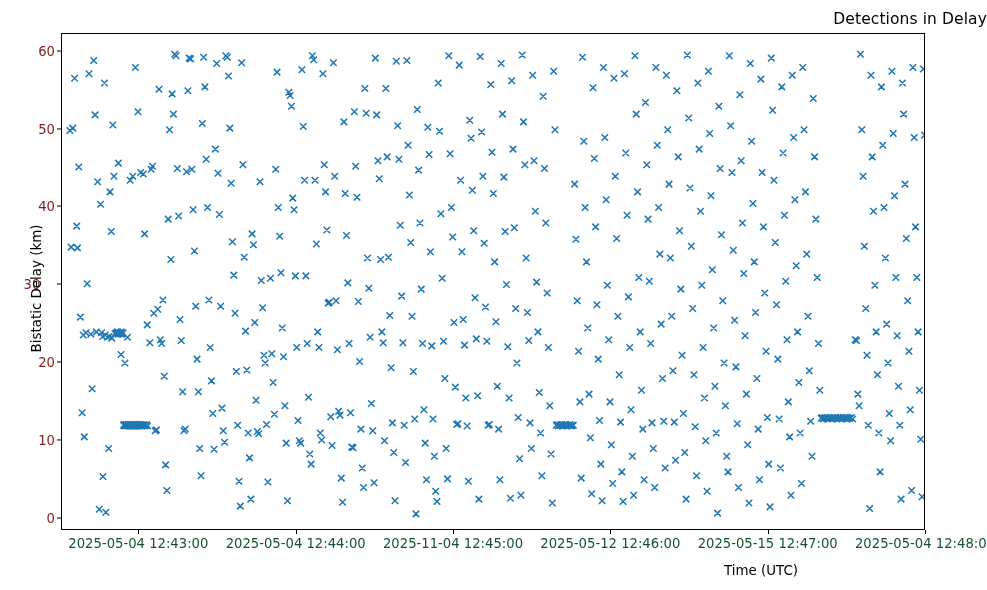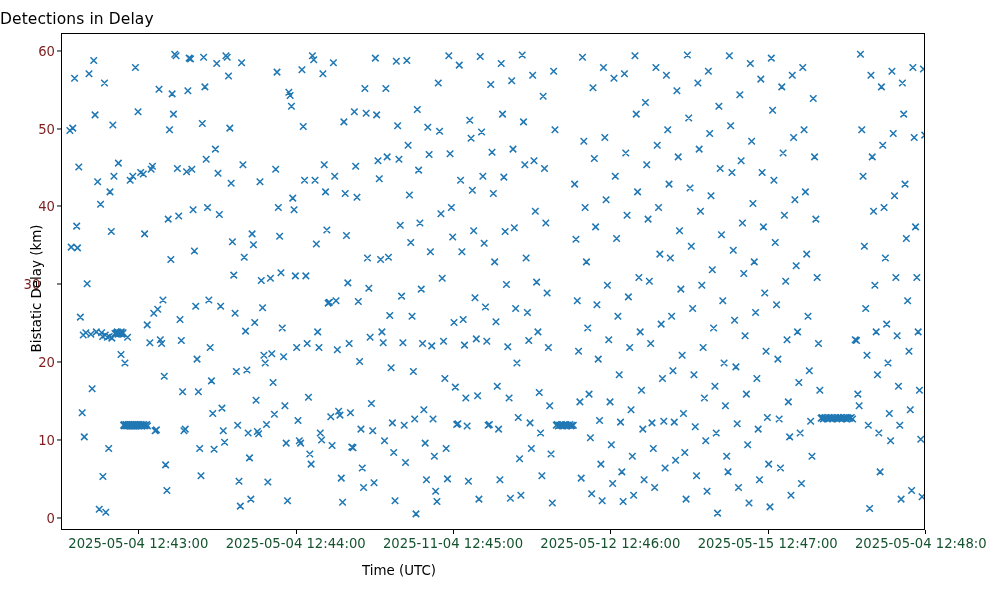--- a/index.html
+++ b/index.html
@@ -1,20 +1,20 @@
 <!DOCTYPE html>
 <html><head>
 <meta charset="utf-8">
 <style>
   html,body{margin:0;padding:0;background:#ffffff;}
   body{width:987px;height:590px;font-family:"DejaVu Sans",sans-serif;color:#000;overflow:hidden;}
   #figure{position:relative;width:987px;height:590px;background:#ffffff;}
 
   #chart-title{
-    position:absolute;left:0;top:10px;width:987px;text-align:left;
+    position:absolute;left:0;top:10px;width:987px;text-align:right;
     font-size:15.5px;color:#000;letter-spacing:0.1px;
   }
 
   
   #axes{
     position:absolute;left:61px;top:33px;width:864px;height:497px;
     background:#ffffff;box-sizing:border-box;
     border:1.05px solid #000000;
   }
   #plot-area{position:absolute;left:0;top:0;width:100%;height:100%;overflow:hidden;}
@@ -30,21 +30,21 @@
     transform:translateX(-50%);white-space:nowrap;
   }
   .xtick-mark{position:absolute;top:530px;width:1.05px;height:3.6px;background:#000;}
 
   #ylabel{
     position:absolute;left:-64px;top:281px;width:200px;text-align:center;
     font-size:13.4px;color:#000;
     transform:rotate(-90deg);transform-origin:center center;
   }
   #xlabel{
-    position:absolute;left:0;top:563px;width:798px;text-align:center;
+    position:absolute;left:0;top:563px;width:798px;text-align:right;
     font-size:13.4px;color:#000;
   }
 </style>
 </head>
 <body>
 
 <div id="figure">
 
   <div id="chart-title">Detections in Delay</div>
 

